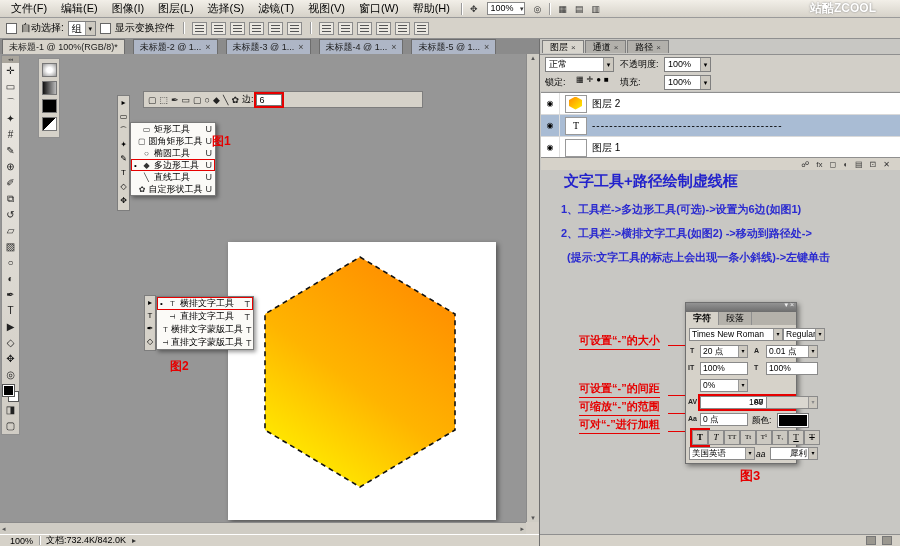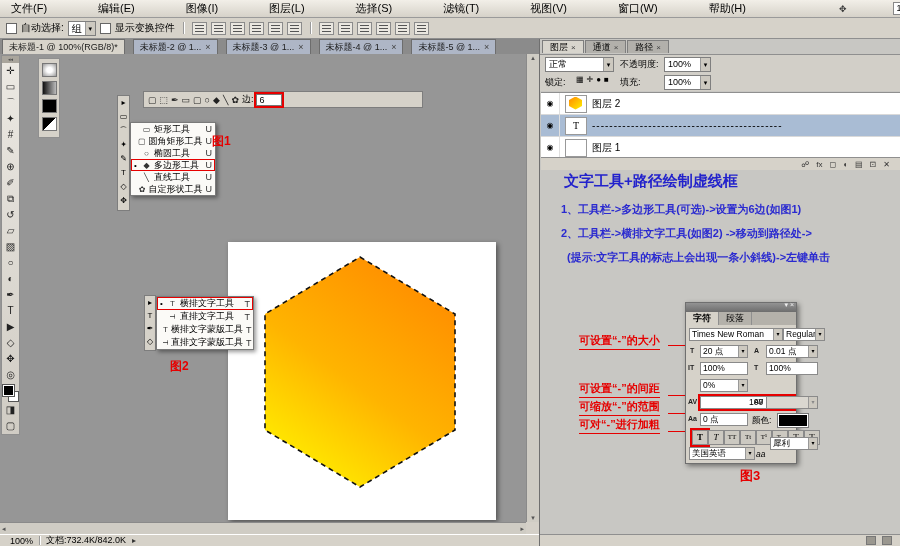--- a/index.html
+++ b/index.html
@@ -1,19 +1,19 @@
 <!DOCTYPE html>
 <html><head>
 <meta charset="utf-8">
 <style>
   html,body{margin:0;padding:0;}
   #app{position:relative;width:900px;height:546px;background:#d4d0c8;font-family:"Liberation Sans",sans-serif;color:#000;overflow:hidden;}
 
   
-  .menubar{position:absolute;left:0;top:0;width:900px;height:18px;background:linear-gradient(#f2efe8,#d6d2c9);border-bottom:1px solid #9a9a9a;display:flex;align-items:center;font-size:11px;padding-left:4px;box-sizing:border-box;gap:37px;}
+  .menubar{position:absolute;left:0;top:0;width:900px;height:18px;background:linear-gradient(#f2efe8,#d6d2c9);border-bottom:1px solid #9a9a9a;display:flex;align-items:center;font-size:11px;padding-left:4px;box-sizing:border-box;}
   .menu-item{padding:1px 7px;cursor:default;white-space:nowrap;}
   .mb-ico{padding:0 4px;font-size:9px;color:#333;}
   .zoombox{background:#fff;border:1px solid #888;font-size:9px;line-height:11px;padding:0 10px 0 3px;margin:0 5px;position:relative;}
   .zoombox::after{content:"▾";position:absolute;right:0;top:0;font-size:7px;color:#333;}
   .vsep{width:1px;height:12px;background:#9a9a9a;margin:0 4px;box-shadow:1px 0 0 #fff;}
   .watermark{margin-left:auto;margin-right:24px;color:#fff;font-weight:bold;font-size:12px;text-shadow:0 0 2px #777;}
 
   
   .optionsbar{position:absolute;left:0;top:18px;width:900px;height:21px;background:#d6d2c9;border-bottom:1px solid #8f8f8f;display:flex;align-items:center;font-size:10px;padding:0 6px;gap:4px;box-sizing:border-box;}
   .cb{width:9px;height:9px;background:#fff;border:1px solid #666;display:inline-block;}
@@ -488,21 +488,21 @@
         <span class="stybtn italic" style="left:22px;top:105px;">T</span>
         <span class="stybtn" style="left:38px;top:105px;font-size:7px;">TT</span>
         <span class="stybtn" style="left:54px;top:105px;font-size:7px;">Tt</span>
         <span class="stybtn" style="left:70px;top:105px;font-size:7px;">T¹</span>
         <span class="stybtn" style="left:86px;top:105px;font-size:7px;">T₁</span>
         <span class="stybtn und" style="left:102px;top:105px;">T</span>
         <span class="stybtn str" style="left:118px;top:105px;">T</span>
 
         <span class="fld" style="left:3px;top:122px;width:52px;">美国英语</span>
         <span class="cp-lab" style="left:70px;top:124px;font-style:italic;">aa</span>
-        <span class="fld" style="left:84px;top:112px;width:34px;">犀利</span>
+        <span class="fld" style="left:84px;top:122px;width:34px;text-align:right;">犀利</span>
       </div>
     </div>
 
     <div class="figcap" style="left:200px;top:428px;font-size:13px;">图3</div>
 
     <div class="dockfoot">
       <span class="foot-ico"></span>
       <span class="foot-ico"></span>
     </div>
   </div>

